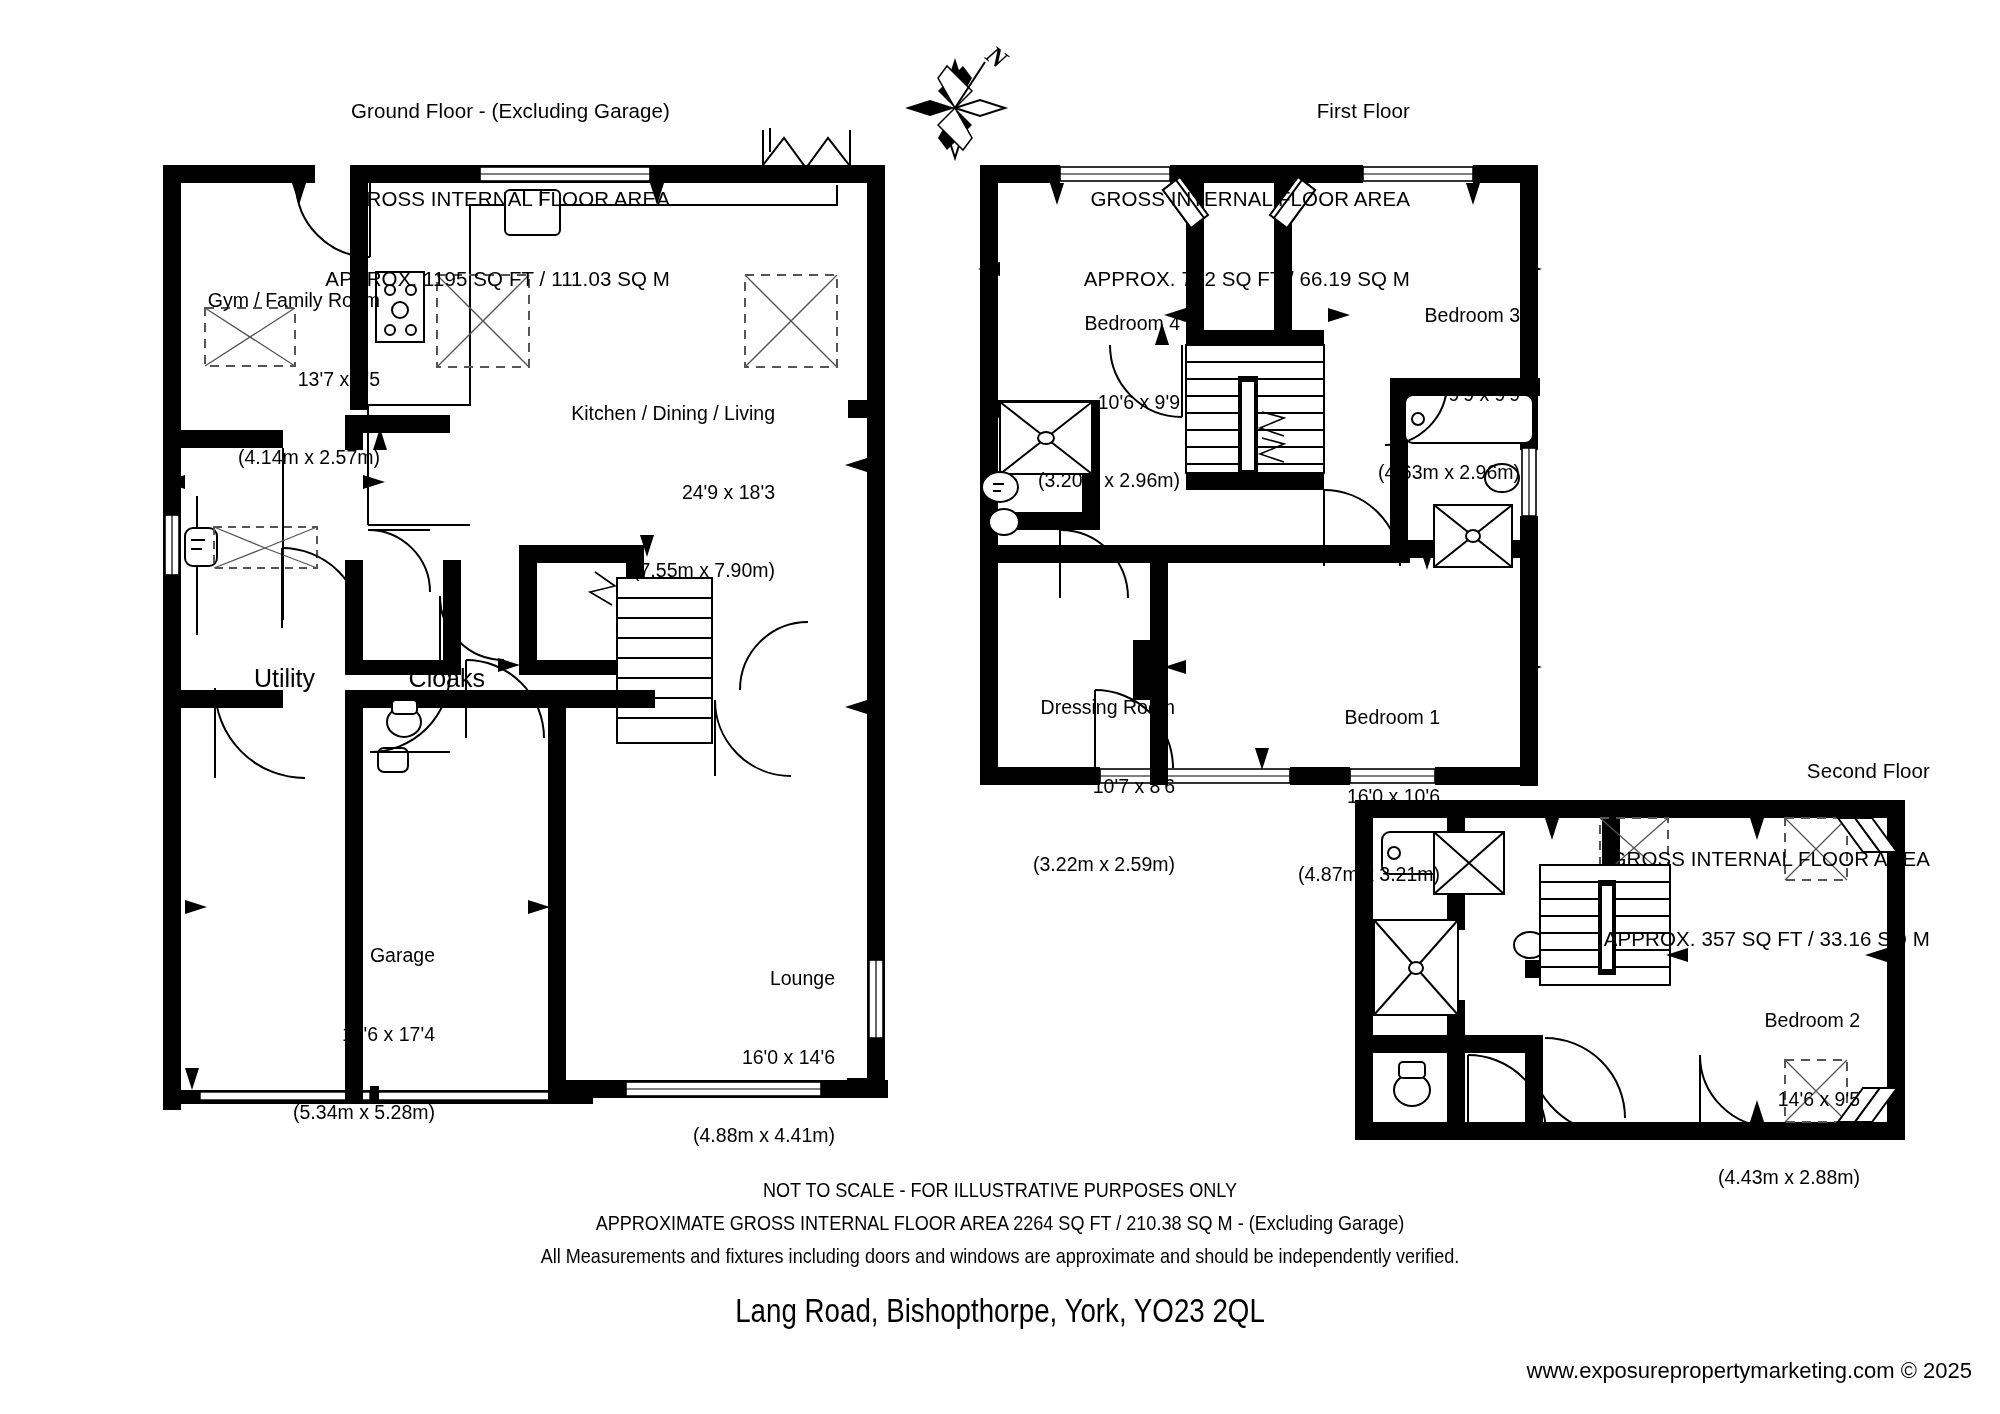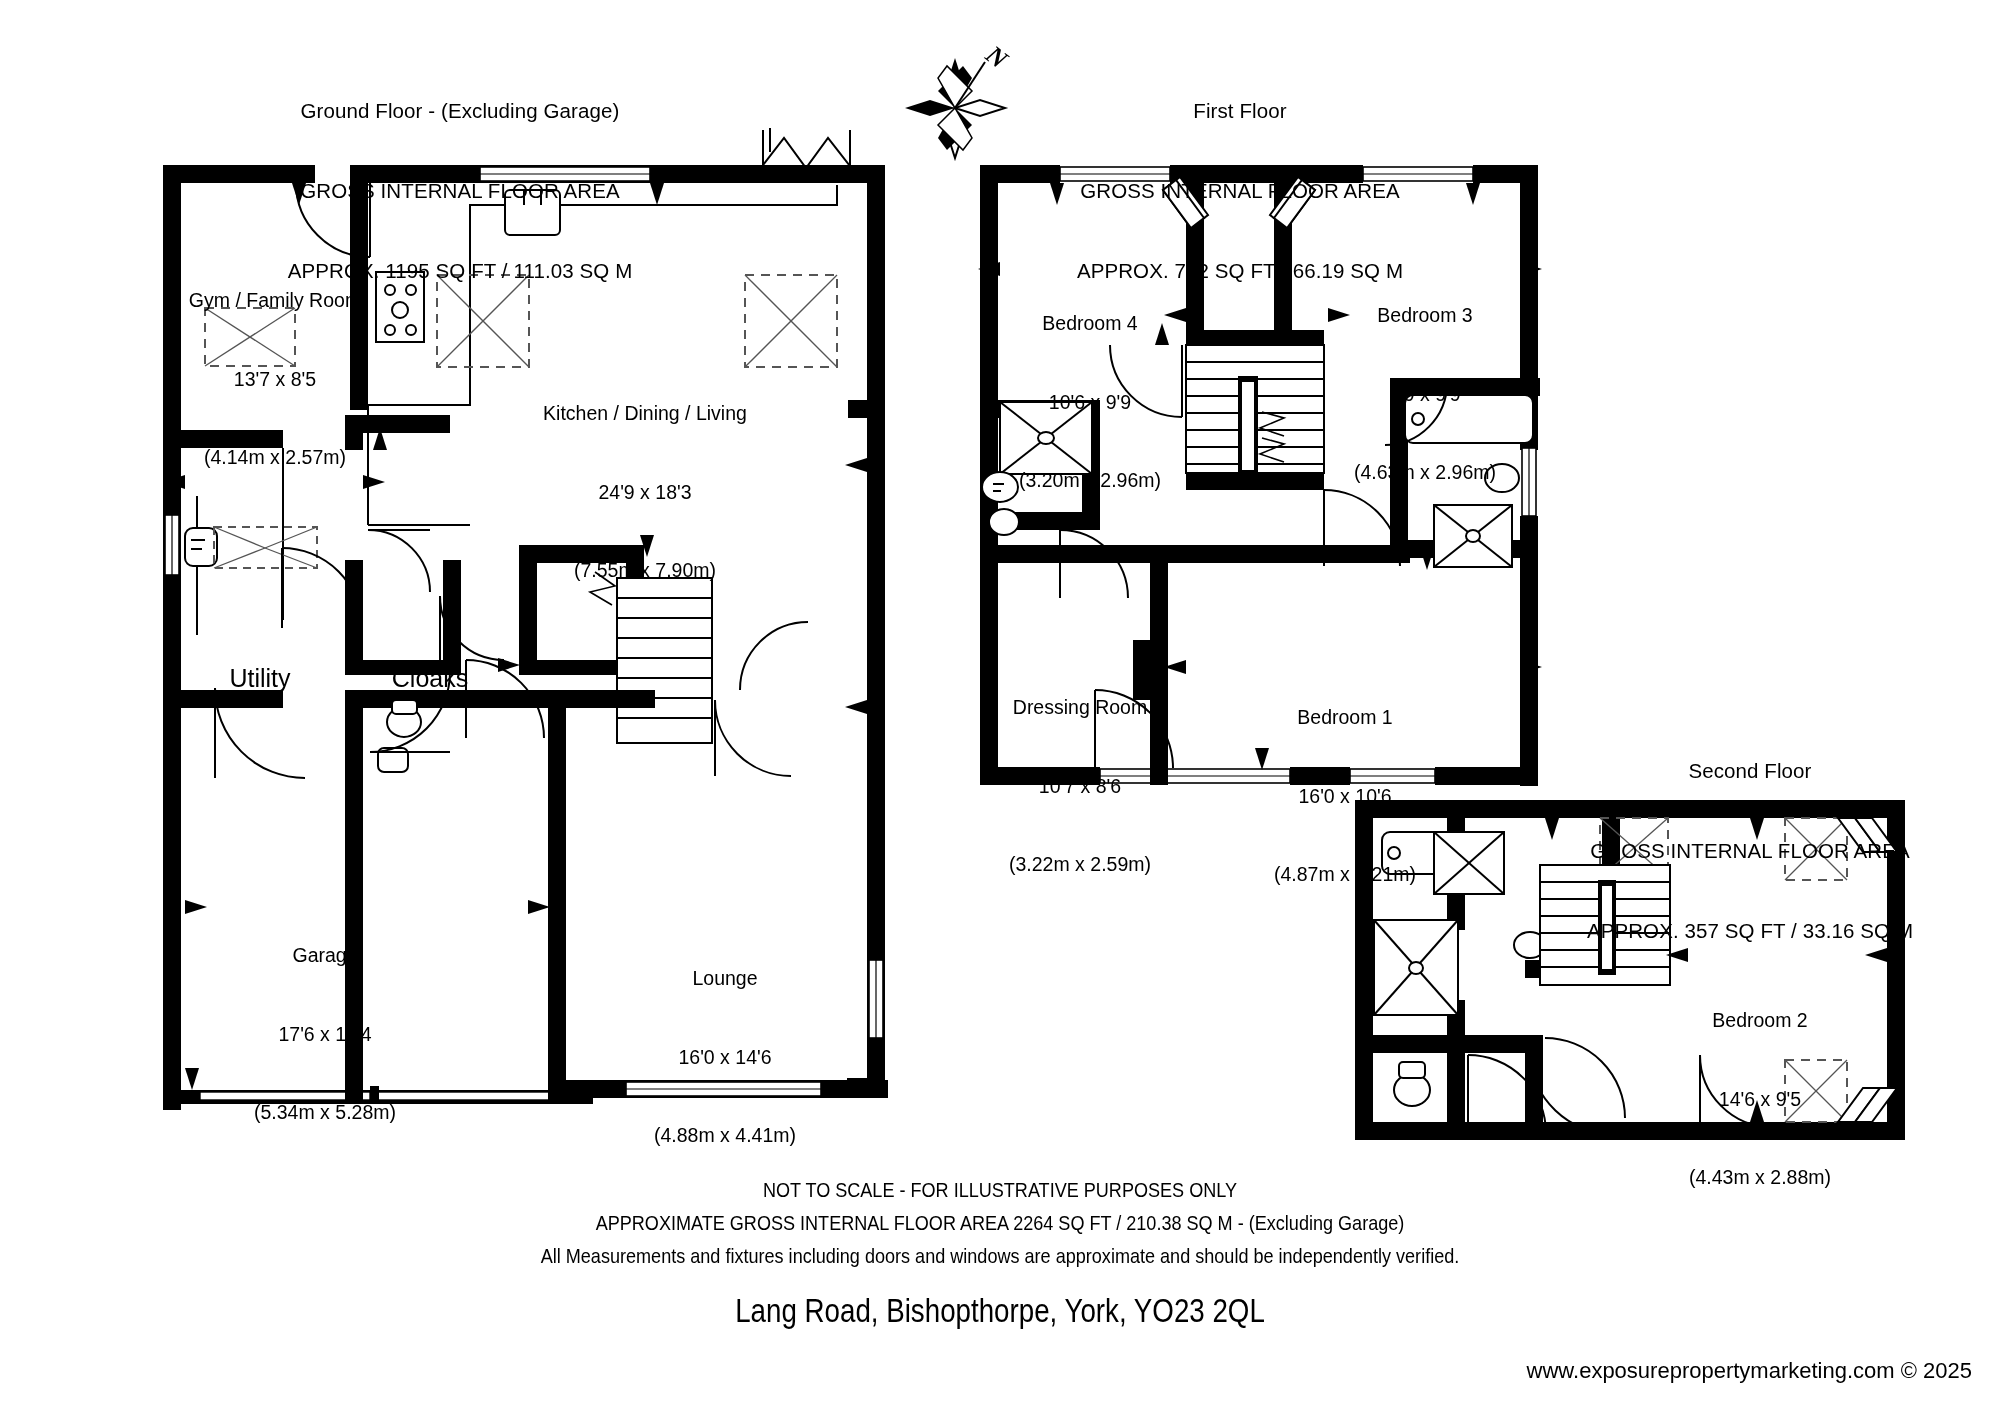--- a/index.html
+++ b/index.html
@@ -24,31 +24,31 @@
   }
   svg.plan {
     position: absolute;
     left: 0; top: 0;
     width: 2000px;
     height: 1414px;
   }
   
   .txt {
     position: absolute;
-    text-align: center;
+    text-align: right;
     white-space: pre;
     line-height: 1.30;
     color: #000;
   }
   .hdr {
     font-size: 20.5px;
     letter-spacing: 0.1px;
   }
   .hdr .l1 { display:block; }
-  .hdr .l2 { display:block; }
+  .hdr .l2 { display:block;margin-top:8px; }
   .hdr .l3 { display:block; }
 
   .room {
     font-size: 19.5px;
     line-height: 1.34;
   }
   .room .rname { display:block; }
   .room .rimp  { display:block; }
   .room .rmet  { display:block; }
 

